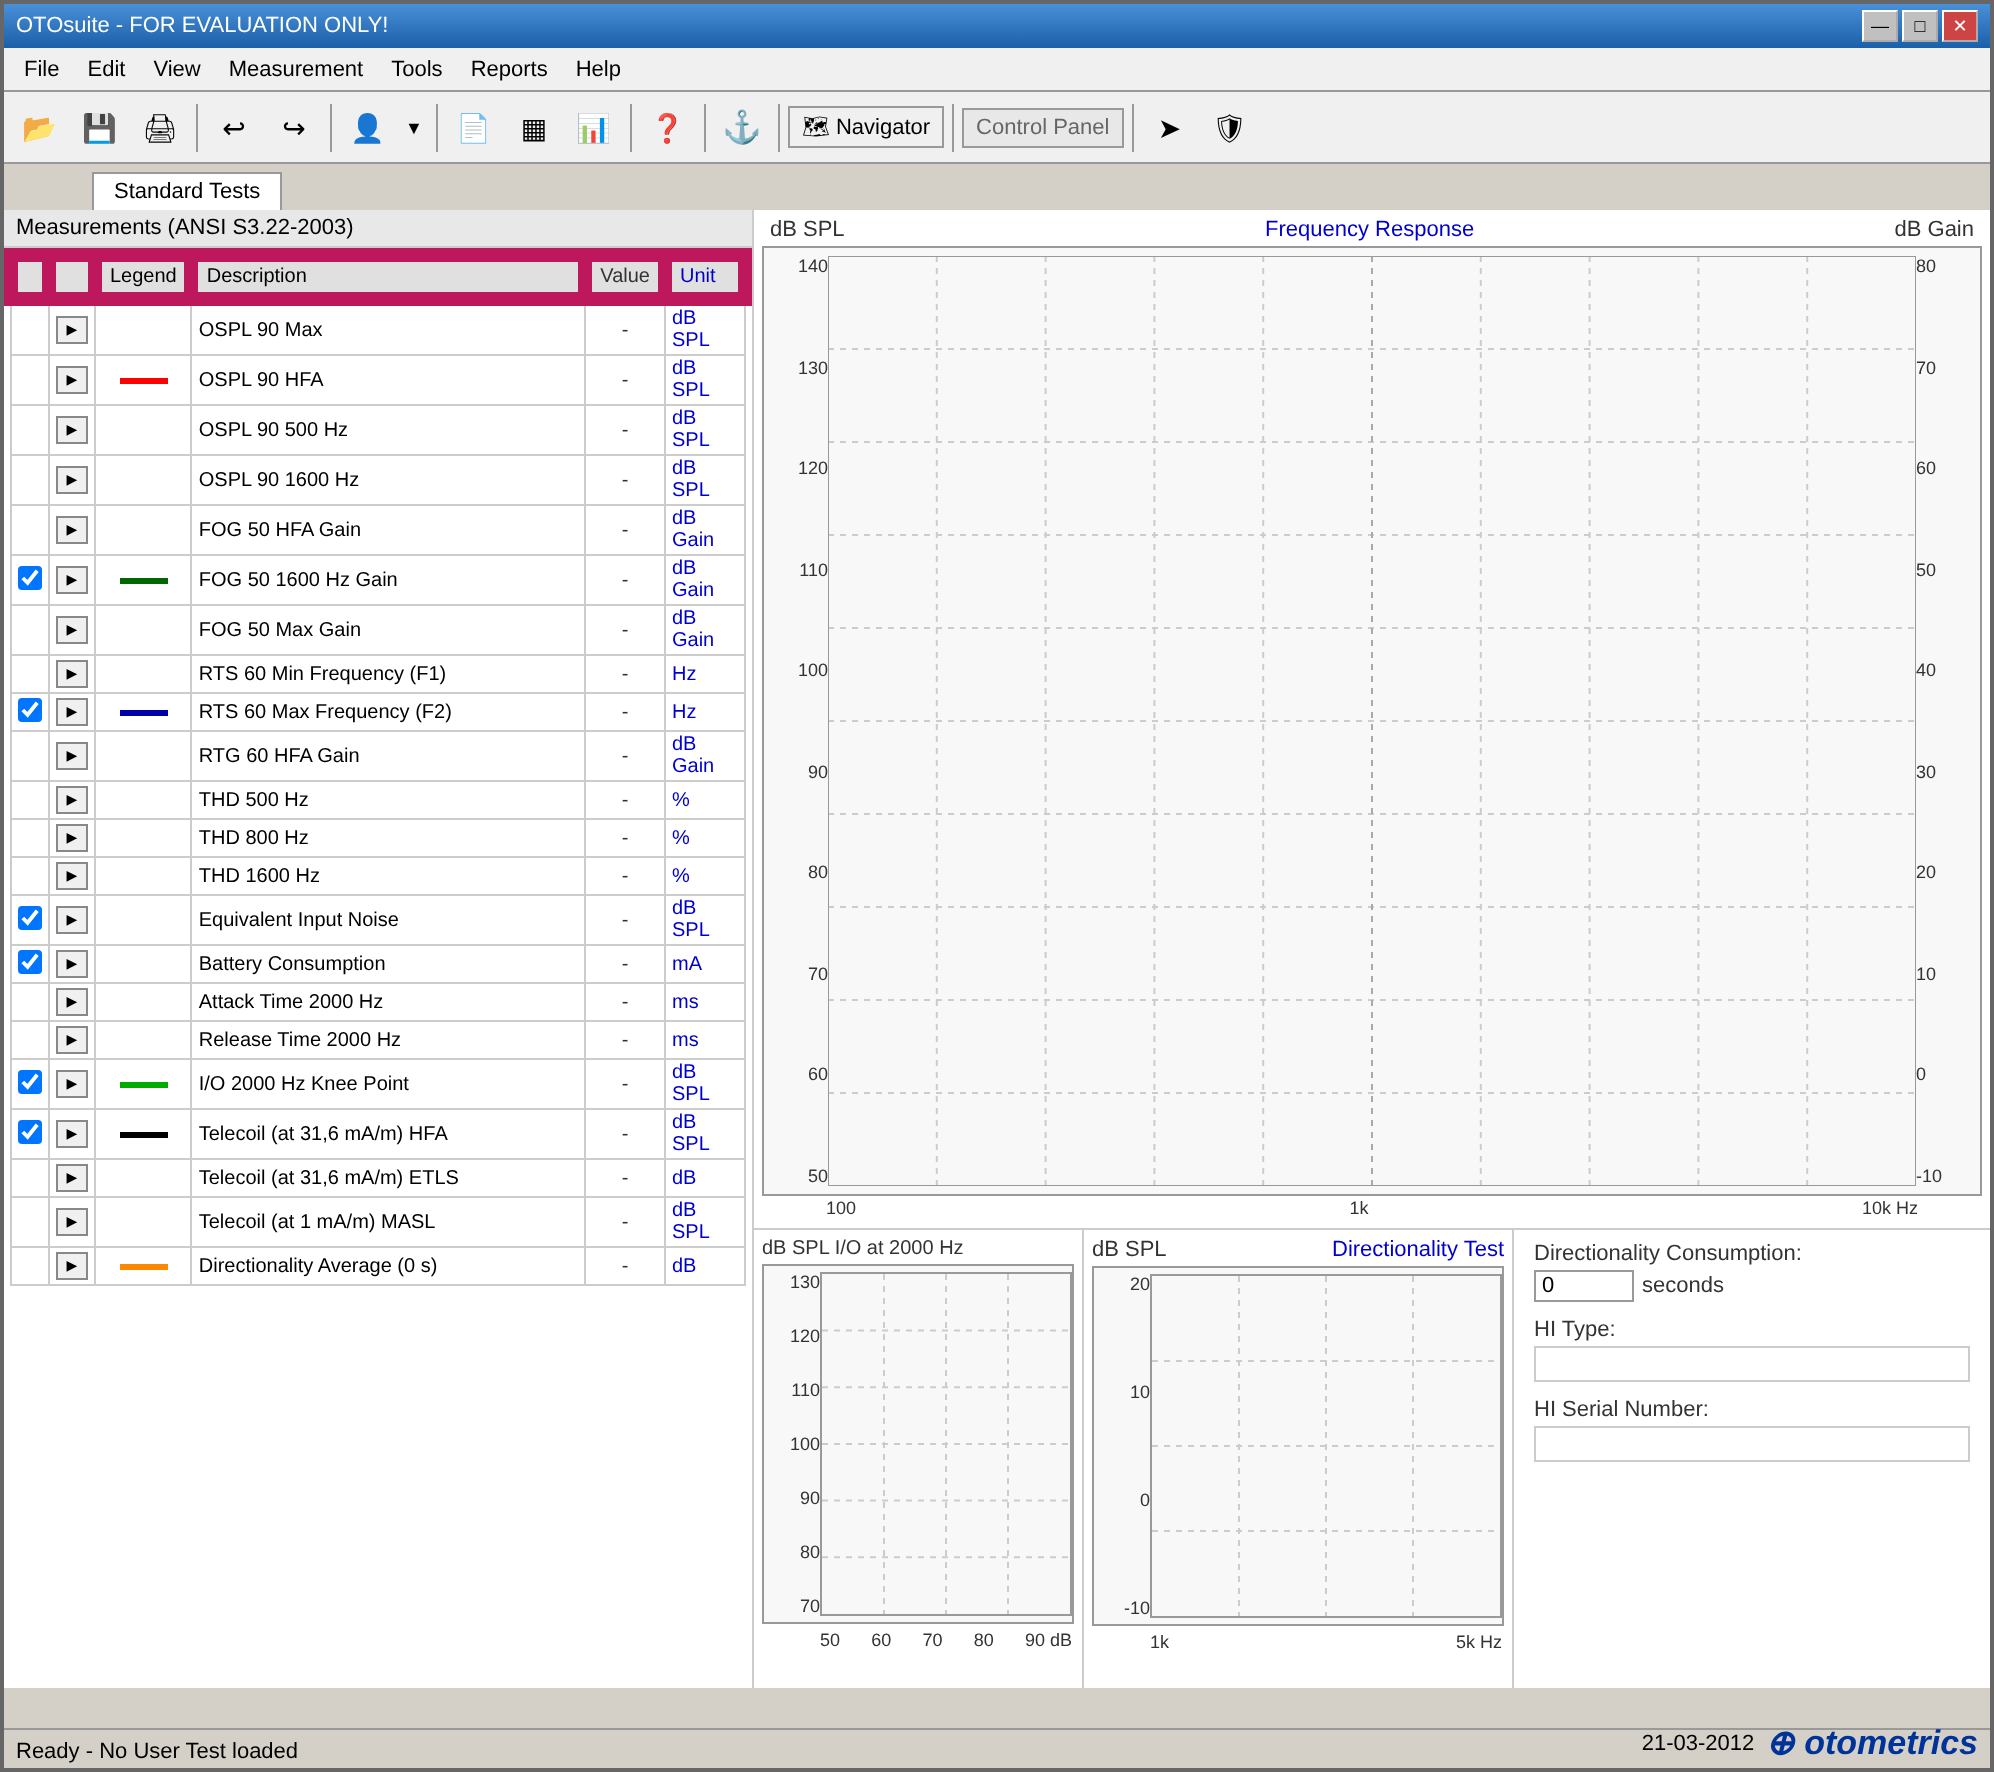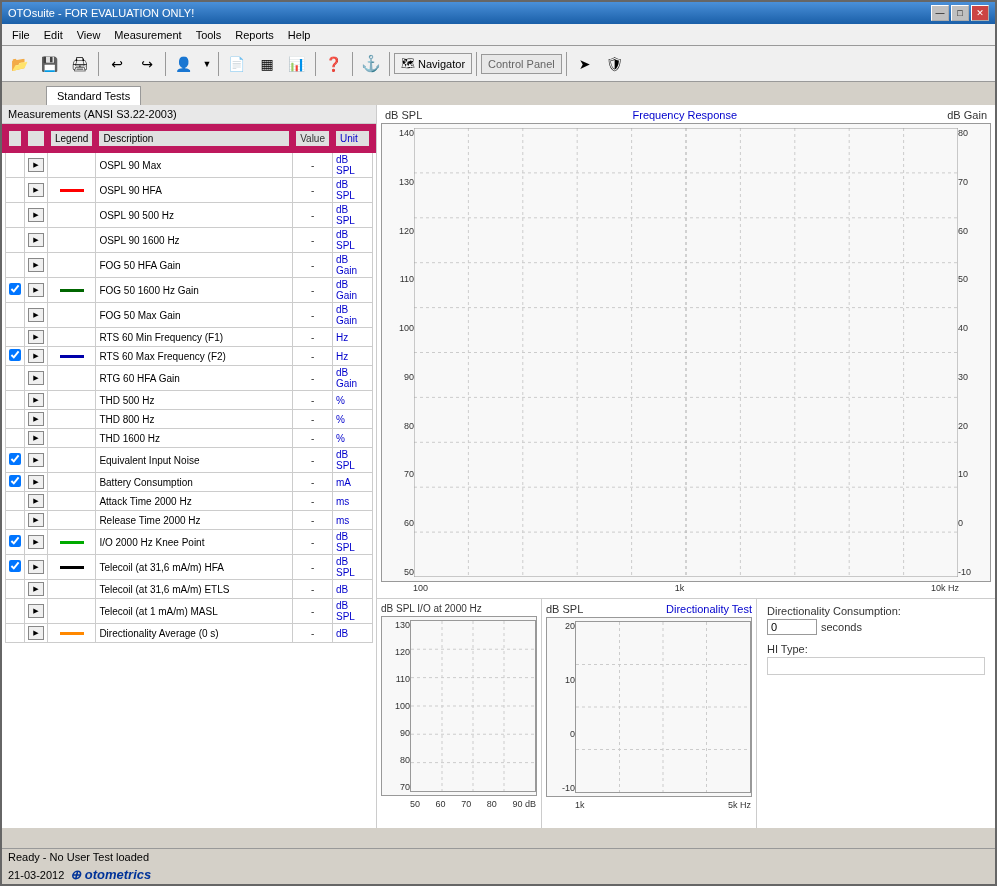--- a/index.html
+++ b/index.html
@@ -240,25 +240,24 @@
       background: white;
       min-width: 120px;
     }
 
     
     .status-bar {
       background: #d4d0c8;
       border-top: 1px solid #999;
       display: flex;
       justify-content: space-between;
-      align-items: flex-start;
+      align-items: flex-end;
       padding: 2px 6px;
-      height: 36px;
+      height: 20px;
       font-size: 11px;
-      flex-direction: column;
     }
     .status-right { display: flex; align-items: center; gap: 6px; }
 
     
     .app-wrapper {
       width: 997px;
       height: 886px;
       display: flex;
       flex-direction: column;
       border: 2px solid #666;
@@ -731,26 +730,30 @@
               <span class="info-label">Directionality Consumption:</span>
               <div class="info-value-row">
                 <input type="text" class="info-input" value="0" style="">
                 <span class="info-text">seconds</span>
               </div>
             </div>
             <div class="info-row">
               <span class="info-label">HI Type:</span>
               <div class="info-text-value" style="height:18px;">&nbsp;</div>
             </div>
+            <div class="info-row">
+              <span class="info-label">HI Serial Number:</span>
+              <div class="info-text-value" style="height:18px;">&nbsp;</div>
+            </div>
           </div>
         </div>
       </div>
     </div>
 
     <div class="status-bar">
       <span>Ready - No User Test loaded</span>
       <div class="status-right">
         <span>21-03-2012</span>
-        <span style="font-size:13px; font-style:italic; color:#003399; font-weight:bold;">⊕ otometrics</span>
+        <span style="font-size:17px; font-style:italic; color:#003399; font-weight:bold;">⊕ otometrics</span>
       </div>
     </div>
   </div>
 </div>
 
 </body></html>

